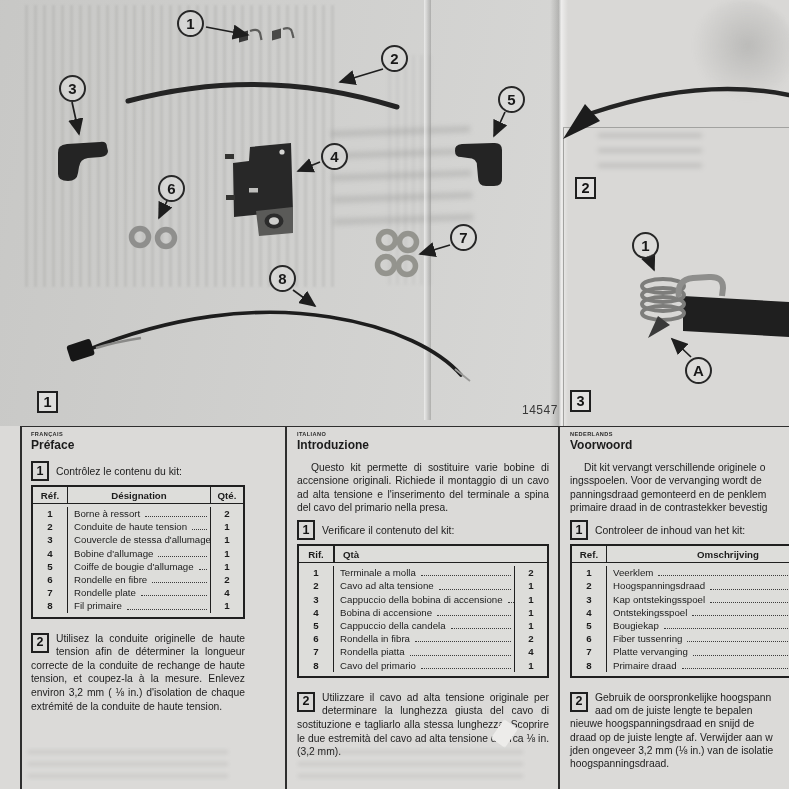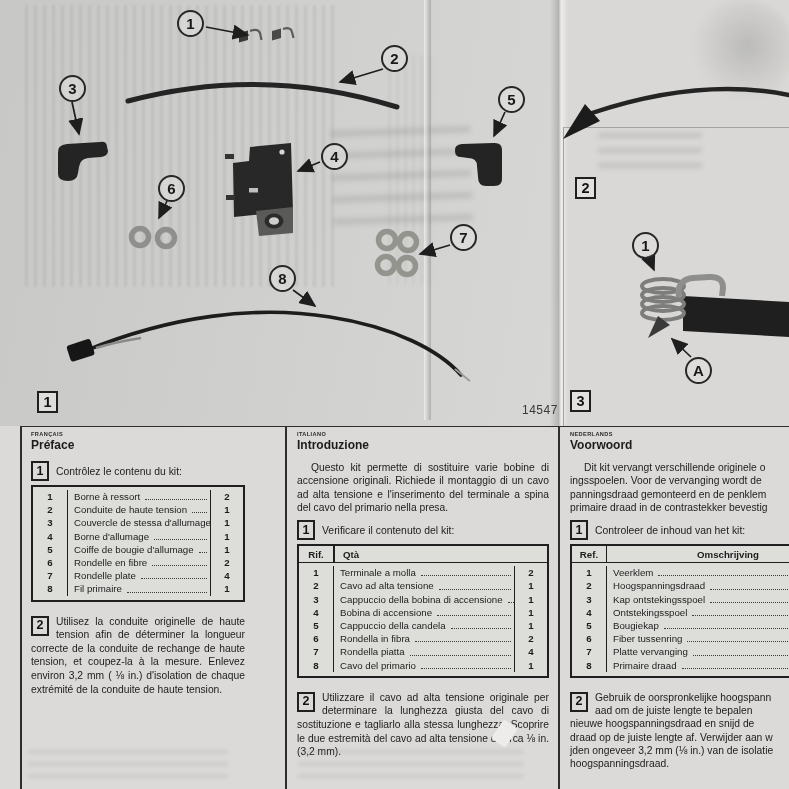--- a/index.html
+++ b/index.html
@@ -204,20 +204,25 @@
     <div class="tear" style="left:496px;top:296px;"></div>
 
     <div class="col col-fr">
       <div class="lang">FRANÇAIS</div>
       <div class="title">Préface</div>
       <div class="step1">
         <span class="sbox">1</span>
         <span>Contrôlez le contenu du kit:</span>
       </div>
       <div class="ptable">
+        <div class="t-head">
+          <span class="th-ref">Réf.</span>
+          <span class="th-name">Désignation</span>
+          <span class="th-qty">Qté.</span>
+        </div>
         <div class="t-body">
             <div class="t-row">
               <span class="t-ref">1</span>
               <span class="t-name">
                 <span class="nm">Borne à ressort</span>
                 <span class="leader"></span>
               </span>
               <span class="t-qty">2</span>
             </div>
             <div class="t-row">
@@ -232,21 +237,21 @@
               <span class="t-ref">3</span>
               <span class="t-name">
                 <span class="nm">Couvercle de stessa d'allumage</span>
                 <span class="leader"></span>
               </span>
               <span class="t-qty">1</span>
             </div>
             <div class="t-row">
               <span class="t-ref">4</span>
               <span class="t-name">
-                <span class="nm">Borne d'allumage</span>
+                <span class="nm">Bobine d'allumage</span>
                 <span class="leader"></span>
               </span>
               <span class="t-qty">1</span>
             </div>
             <div class="t-row">
               <span class="t-ref">5</span>
               <span class="t-name">
                 <span class="nm">Coiffe de bougie d'allumage</span>
                 <span class="leader"></span>
               </span>

